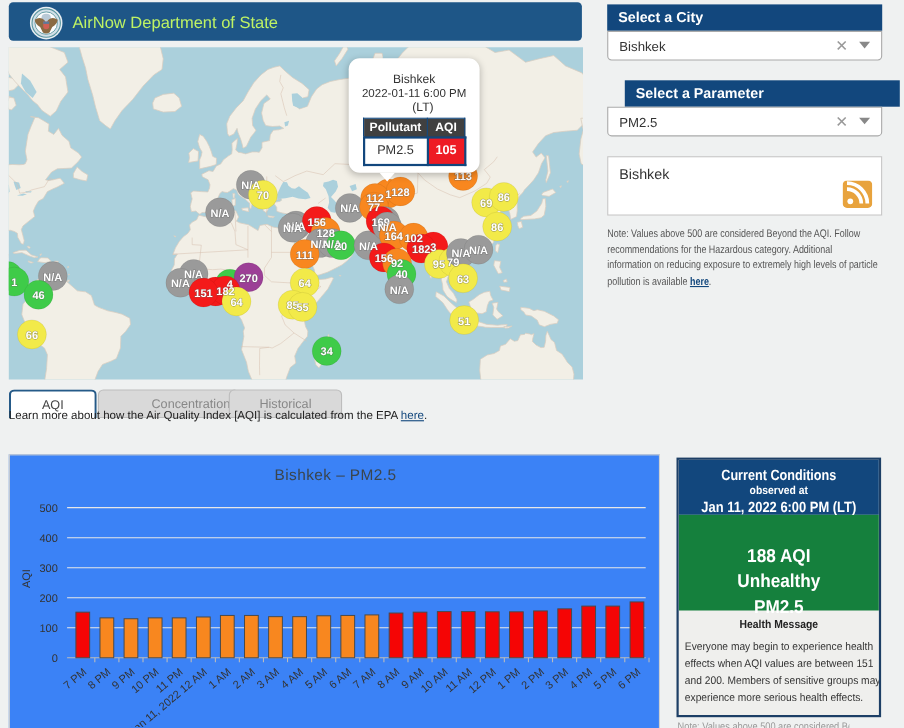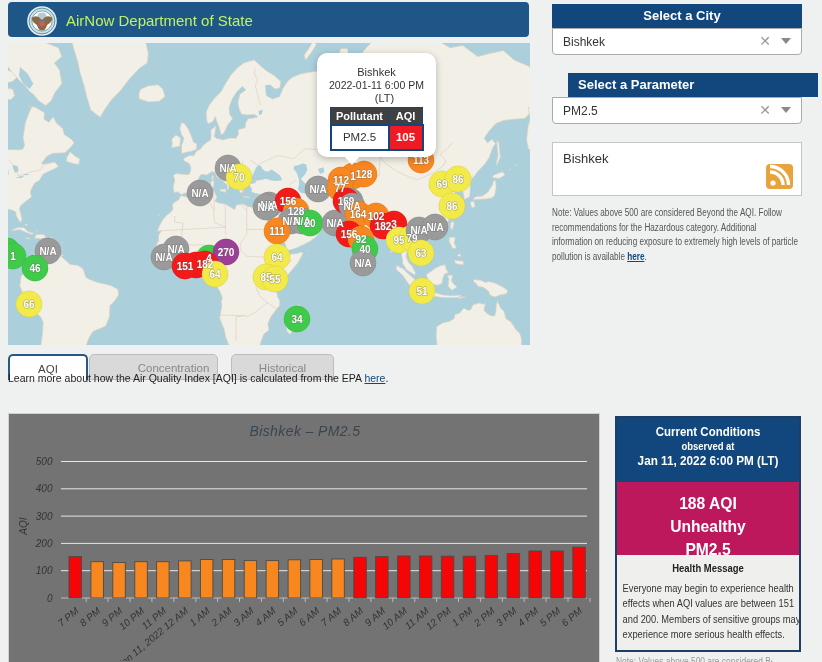--- a/index.html
+++ b/index.html
@@ -15,27 +15,27 @@
 #rssbox { left:552px; top:142px; width:250px; height:54px; background:#fff; border:1px solid #c5c5c5; }
 #rssbox .city { position:absolute; left:10px; top:8px; font-size:13px; color:#333; }
 #note { left:552px; top:206px; width:310px; font-size:10px; color:#555; line-height:14.6px; transform:scaleX(0.815); transform-origin:0 0; }
 #note a { color:#12477d; font-weight:bold; }
 #tabs { left:8px; top:354px; height:26px; }
 .tab { position:absolute; top:0; height:26px; font-size:11.5px; text-align:center; padding-top:7px; border-radius:5px 5px 0 0; }
 .tab.on { background:#fff; border:2px solid #255a88; border-bottom:none; color:#444; }
 .tab.off { background:#d9d9d9; border:1px solid #bdbdbd; color:#888; }
 #learn { left:8px; top:372px; font-size:10.5px; color:#222; }
 #learn a { color:#12477d; }
-#chartbox { left:8px; top:413px; width:592px; height:249px; background:#737373; border:1px solid #d0d0d0; border-bottom:none;font-style:italic; }
+#chartbox { left:8px; top:413px; width:592px; height:249px; background:#3b82f6; border:1px solid #d0d0d0; border-bottom:none; }
 #cc { left:615px; top:416px; width:186px; height:236px; border:2px solid #1d3f66; background:#efefed; overflow:hidden; }
-#cc .bluehd { background:#12477d; color:#fff; text-align:center; height:64px; padding-top:6px; }
+#cc .bluehd { background:#12477d; color:#fff; text-align:center; height:50px; padding-top:6px; }
 #cc .bluehd .l1 { font-size:13.5px; font-weight:bold; transform:scaleX(0.85); }
 #cc .bluehd .l2 { font-size:10.5px; font-weight:bold; margin-top:1px; transform:scaleX(0.9); }
 #cc .bluehd .l3 { font-size:13.5px; font-weight:bold; margin-top:1px; transform:scaleX(0.87); }
-#cc .red { background:#be185d; color:#fff; text-align:center; font-weight:bold; font-size:17px; height:73px; padding-top:10px; line-height:23px; }
+#cc .red { background:#15803d; color:#fff; text-align:center; font-weight:bold; font-size:17px; height:87px; padding-top:26px; line-height:23px; }
 #cc .red div { transform:scaleX(0.92); }
 #cc .hm { text-align:center; font-size:10.5px; font-weight:bold; color:#222; margin-top:7px; transform:scaleX(0.9); }
 #cc .hmp { font-size:10px; color:#333; padding:7px 0 0 6px; width:200px; line-height:15.3px; transform:scaleX(0.93); transform-origin:0 0; }
 #belownote { left:616px; top:656px; width:186px; font-size:10px; color:#999; white-space:nowrap; overflow:hidden; transform:scaleX(0.84); transform-origin:0 0; }
 </style>
 </head>
 <body>
 <div class="abs" id="hdr">
   <svg class="abs" style="left:11px; top:3px;" width="46" height="32" viewBox="0 0 46 32">
     <circle cx="23" cy="16" r="14.8" fill="#e8eef2"></circle>
@@ -266,41 +266,41 @@
     </tr>
     <tr>
       <td style="height:25px; background:#fff; border:2px solid #12477d; font-size:11.5px;">PM2.5</td>
       <td style="background:#ee1b24; color:#fff; font-weight:bold; border:2px solid #12477d; font-size:11.5px;">105</td>
     </tr>
   </tbody>
     </table>
   <div style="position:absolute; left:28px; bottom:-8px; width:0; height:0; border-left:7.5px solid transparent; border-right:7.5px solid transparent; border-top:8.5px solid #fff;"></div>
 </div>
 
-<div class="abs selhdr" style="top:4px;text-align:center;">Select a City</div>
+<div class="abs selhdr" style="top:4px;">Select a City</div>
 <div class="abs selbox" style="top:28px;">Bishkek<span class="selx">✕</span><span class="selcar"></span></div>
 <div class="abs selhdr" style="top:73px;margin-left:16px;">Select a Parameter</div>
 <div class="abs selbox" style="top:97px;">PM2.5<span class="selx">✕</span><span class="selcar"></span></div>
 
 <div class="abs" id="rssbox">
   <div class="city">Bishkek</div>
   <svg class="abs" style="right:8px; top:21px;" width="27" height="25" viewBox="0 0 27 25">
     <rect x="0" y="0" width="27" height="25" rx="4" fill="#e8a33d"></rect>
     <circle cx="7" cy="19" r="2.6" fill="#fff"></circle>
     <path d="M4 8 a 13 13 0 0 1 13 13" fill="none" stroke="#fff" stroke-width="3.4"></path>
     <path d="M4 2.5 a 18.5 18.5 0 0 1 18.5 18.5" fill="none" stroke="#fff" stroke-width="3.4"></path>
   </svg>
 </div>
 
 <div class="abs" id="note">Note: Values above 500 are considered Beyond the AQI. Follow<br>recommendations for the Hazardous category. Additional<br>information on reducing exposure to extremely high levels of particle<br>pollution is available <a href="#">here</a>.</div>
 
 <div class="abs" id="tabs">
   <div class="tab on" style="left:0; width:80px;">AQI</div>
   <div class="tab off" style="left:81px; width:129px;padding-left:40px;">Concentration</div>
-  <div class="tab off" style="left:223px; width:103px;text-align:center;">Historical</div>
+  <div class="tab off" style="left:200px; width:103px;text-align:center;">Historical</div>
 </div>
 
 <div class="abs" id="learn">Learn more about how the Air Quality Index [AQI] is calculated from the EPA <a href="#">here</a>.</div>
 
 <div class="abs" id="chartbox">
   <svg id="chart" width="590" height="247" viewBox="0 0 590 247">
       <text x="296" y="22" text-anchor="middle" font-size="14" fill="#3a454d" style="letter-spacing:0.4px">Bishkek – PM2.5</text>
 <text x="43.5" y="187.5" text-anchor="end" font-size="10" fill="#333">0</text>
 <line x1="52" y1="156.7" x2="578" y2="156.7" stroke="#e7e7e7" stroke-width="1"></line>
 <text x="43.5" y="160.2" text-anchor="end" font-size="10" fill="#333">100</text>

